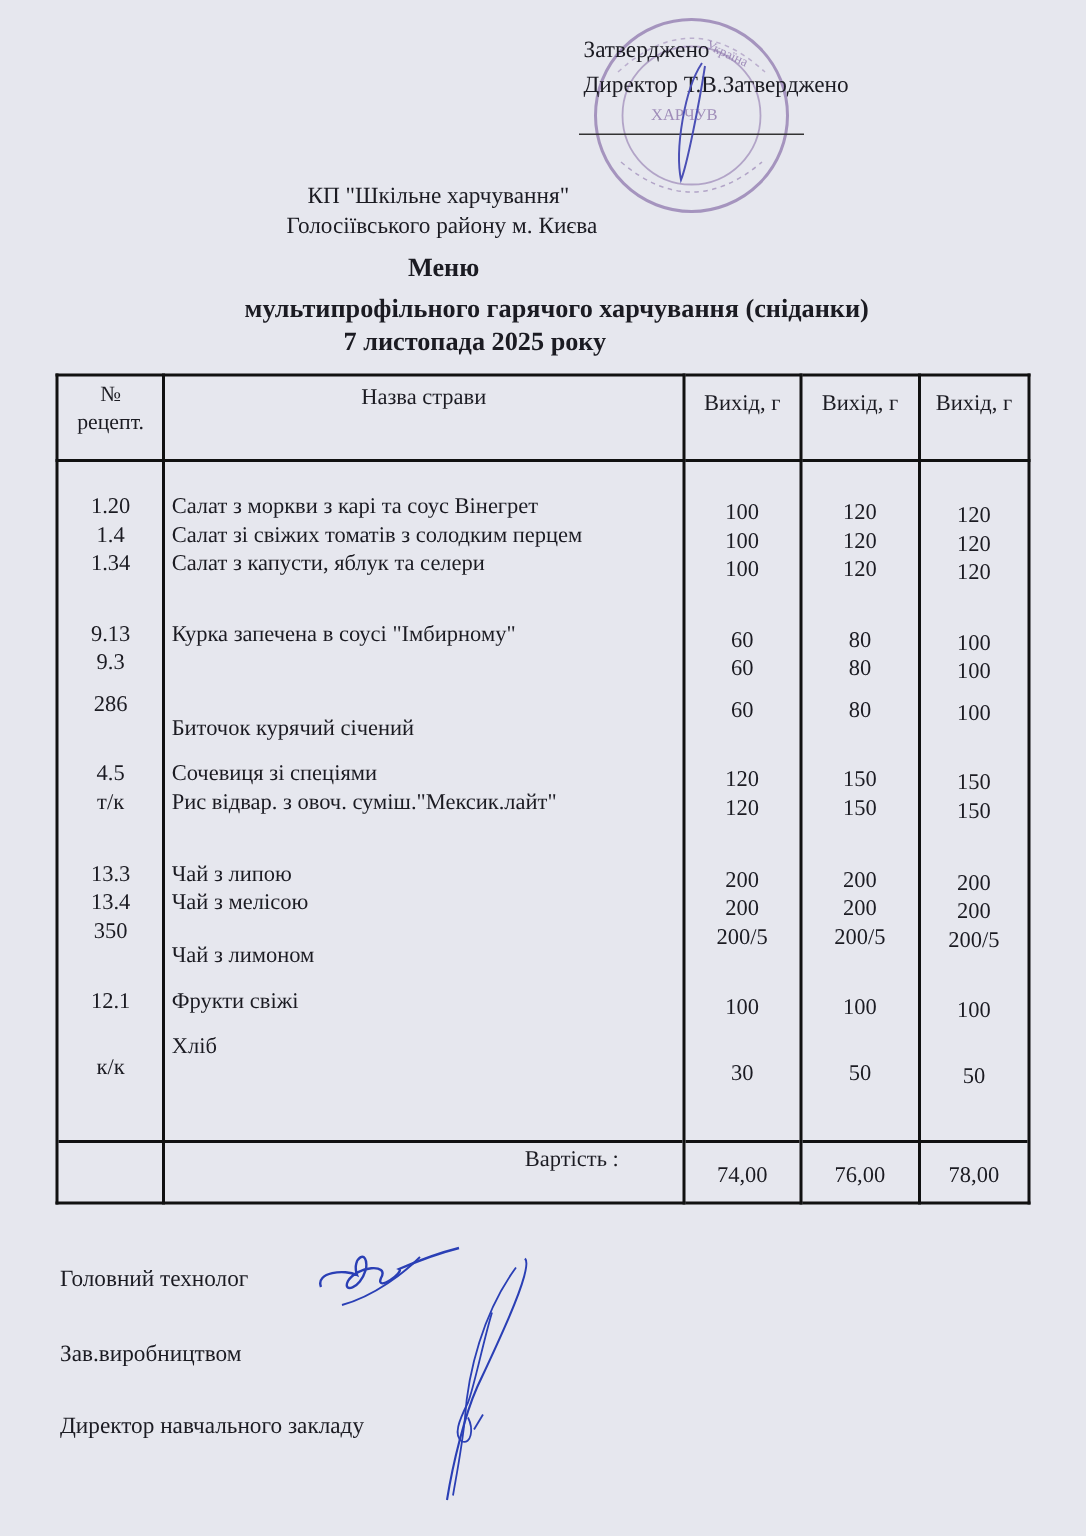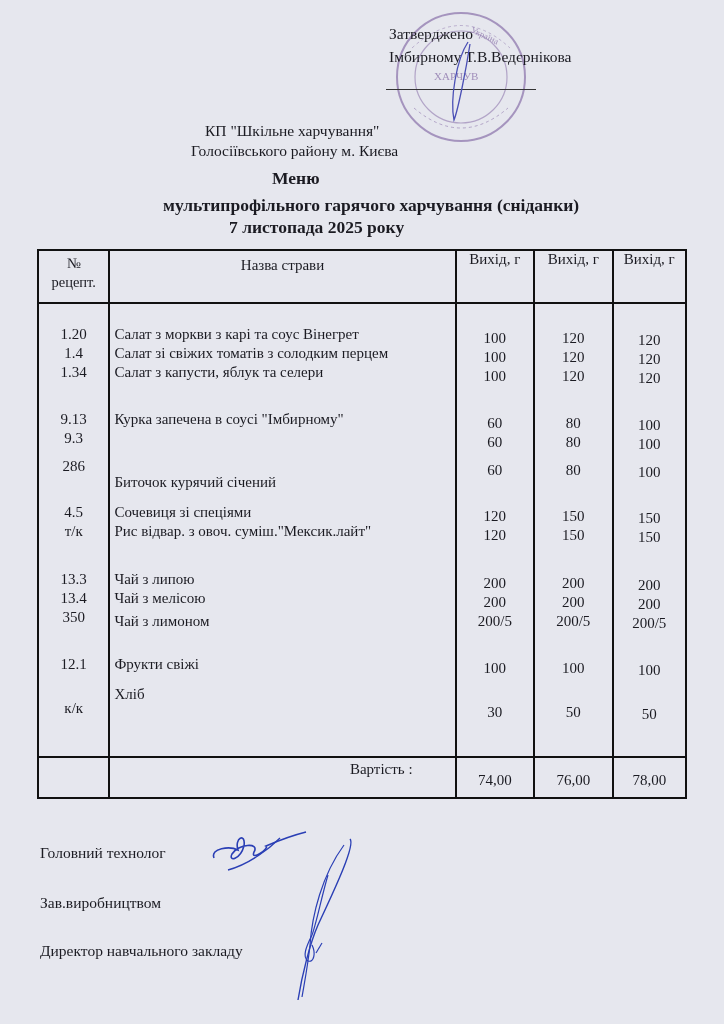--- a/index.html
+++ b/index.html
@@ -25,21 +25,21 @@
     table.menu tr.hdr td, table.menu tr.sub td { border-top: 2px solid #111; border-bottom: 2px solid #111; }
     table.menu tr.total td { border-top: 2px solid #111; border-bottom: 2px solid #111; }
     .col-num { width: 71px; }
     .col-name { width: 344px; }
     .col-v { width: 78px; }
     .col-v3 { width: 73px; }
 
     .hdr td { height: 45px; }
     .hdr .numhead { text-align: center; font-size: 14.5px; line-height: 19px; padding-top: 3px; }
     .hdr .namehead { text-align: center; font-size: 15px; padding-top: 6px; }
-    .hdr .vhead { text-align: center; font-size: 15px; }
+    .hdr .vhead { text-align: center; font-size: 15px; padding-top: 10px; }
 
     .sub td { height: 38px; }
     .sub .subname { text-align: center; font-size: 14px; line-height: 18px; padding-top: 2px; }
     .sub .age { text-align: center; font-size: 13.5px; padding-top: 19px; white-space: nowrap; }
 
     .body-row td { height: 452px; }
     .lines { position: relative; height: 100%; }
     .ln { position: absolute; left: 0; right: 0; white-space: nowrap; line-height: 18px; }
     .numcol .ln { text-align: center; }
     .namecol .ln { left: 4px; }
@@ -59,21 +59,21 @@
   <circle cx="69" cy="69" r="64" fill="none" stroke="#8f78ad" stroke-width="2" opacity="0.75"></circle>
   <circle cx="69" cy="69" r="46" fill="none" stroke="#8f78ad" stroke-width="1.2" opacity="0.6"></circle>
   <text x="78" y="24" font-size="9" fill="#8f78ad" opacity="0.8" transform="rotate(25 78 24)">Україна</text>
   <text x="42" y="72" font-size="11" fill="#8f78ad" opacity="0.8">ХАРЧУВ</text>
   <path d="M22 100 Q69 140 116 100" fill="none" stroke="#8f78ad" stroke-width="1" stroke-dasharray="3 3" opacity="0.6"></path>
   <path d="M20 40 Q69 -5 118 40" fill="none" stroke="#8f78ad" stroke-width="1" stroke-dasharray="3 3" opacity="0.5"></path>
 </svg>
 
 <div class="abs approval">
   <div>Затверджено</div>
-  <div>Імбирному  Т.В.Ведєрнікова</div>
+  <div>Директор  Т.В.Затверджено</div>
 </div>
 <div class="abs approval-line"></div>
 <svg class="sig" style="left:448px; top:40px;" width="30" height="85">
   <path d="M20 2 C8 20 2 60 6 80 C10 70 18 30 22 4" fill="none" stroke="#4a4fb5" stroke-width="1.3"></path>
 </svg>
 
 <div class="abs org" style="left:205px; top:121px;">КП "Шкільне харчування"</div>
 <div class="abs org" style="left:191px; top:141px;">Голосіївського району м. Києва</div>
 
 <div class="abs title" style="left:272px; top:168px;">Меню</div>
@@ -122,21 +122,21 @@
             <div class="ln" style="top: 21px;">Салат з моркви з карі та соус Вінегрет</div>
             <div class="ln" style="top: 40px;">Салат зі свіжих томатів з солодким перцем</div>
             <div class="ln" style="top: 59px;">Салат з капусти, яблук та селери</div>
             <div class="ln" style="top: 106px;">Курка запечена в соусі "Імбирному"</div>
             <div class="ln" style="top: 125px;"></div>
             <div class="ln" style="top: 169px;">Биточок курячий січений</div>
             <div class="ln" style="top: 199px;">Сочевиця зі спеціями</div>
             <div class="ln" style="top: 218px;">Рис  відвар. з овоч. суміш."Мексик.лайт"</div>
             <div class="ln" style="top: 266px;">Чай з липою</div>
             <div class="ln" style="top: 285px;">Чай  з мелісою</div>
-            <div class="ln" style="top: 308px;">Чай з лимоном</div>
+            <div class="ln" style="top: 320px;">Чай з лимоном</div>
             <div class="ln" style="top: 351px;">Фрукти свіжі</div>
             <div class="ln" style="top: 381px;">Хліб</div>
           </div>
         </td>
     <td class="vcol">
           <div class="lines" id="col-y0">
             <div class="ln" style="top: 25px;">100</div>
             <div class="ln" style="top: 44px;">100</div>
             <div class="ln" style="top: 63px;">100</div>
             <div class="ln" style="top: 110px;">60</div>

